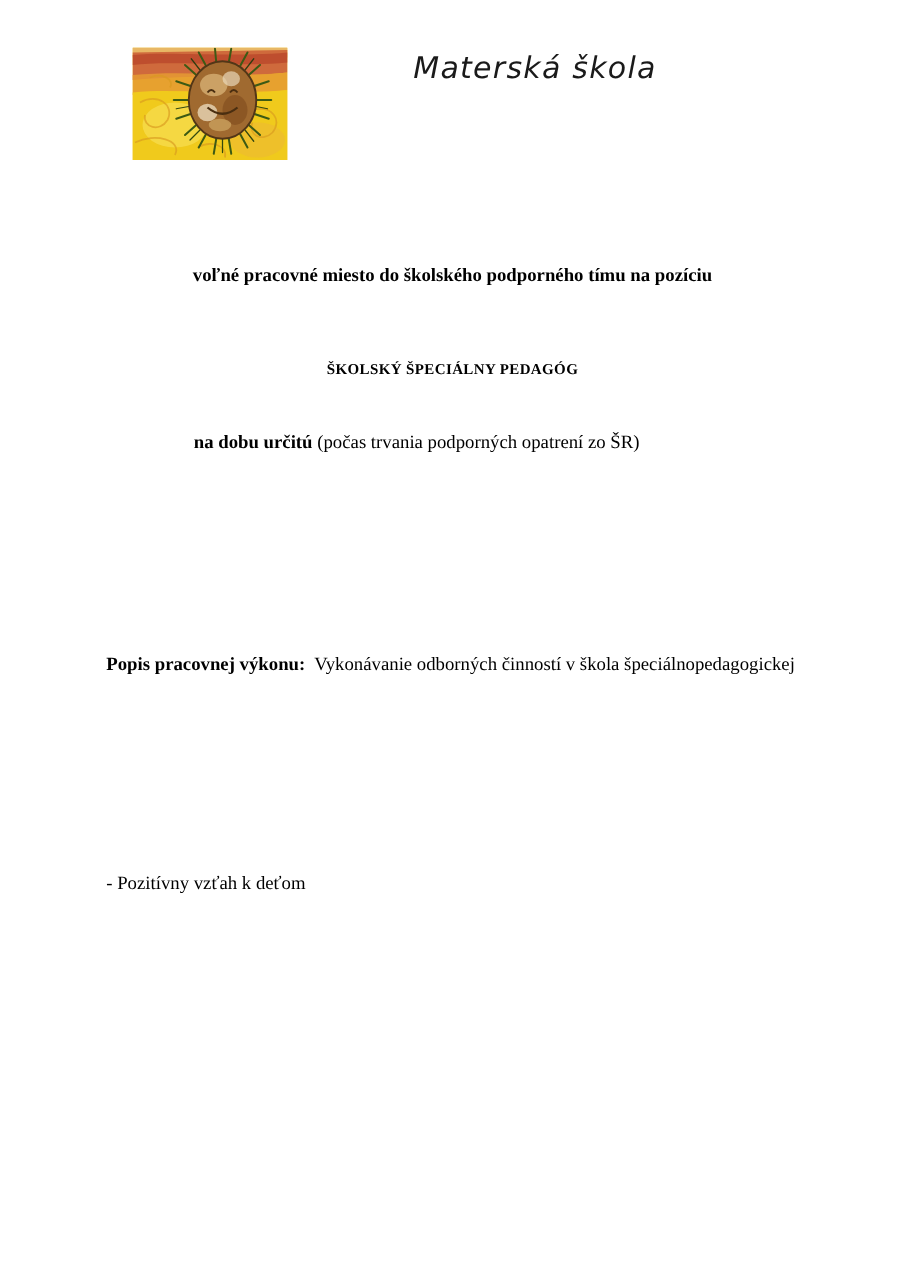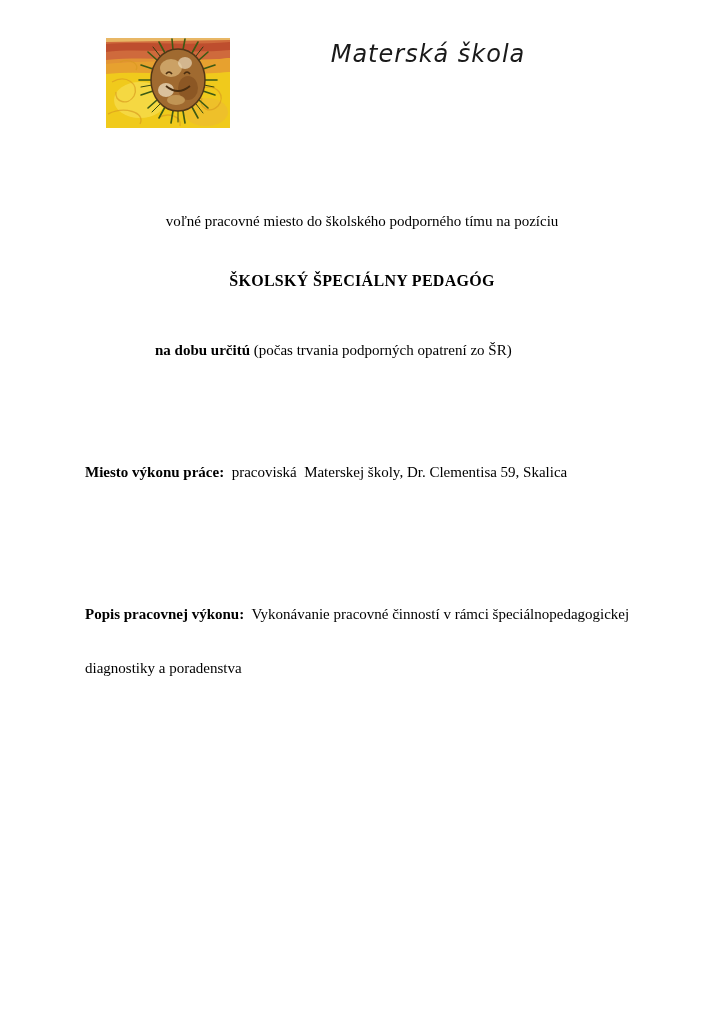--- a/index.html
+++ b/index.html
@@ -22,23 +22,23 @@
     color:#1a1a1a;
   }
   
   .content{
     position:absolute;left:85px;top:140px;width:600px;
     font-size:15px;line-height:18px;
     white-space:pre-wrap;
   }
   .intro{width:554px;text-align:center;}
   .offer{font-size:20px;line-height:26px;margin-top:5px;}
-  .vacancy{font-weight:normal;}
-  .postitle{font-weight:bold;font-size:16px;line-height:20px;margin-top:5px;letter-spacing:.3px;}
-  .duration{text-align:left;padding-left:70px;margin-top:14px;width:554px;}
+  .vacancy{font-weight:bold;}
+  .postitle{font-weight:bold;font-size:12px;line-height:20px;margin-top:19px;letter-spacing:.3px;}
+  .duration{text-align:left;padding-left:70px;margin-top:4px;width:554px;}
   b{font-weight:bold;}
   .m32{margin-top:32px;} .m16{margin-top:16px;} .m13{margin-top:13px;}
 </style>
 </head>
 <body>
 
 <div class="page">
 
   <svg class="logo" viewBox="0 0 124 90" aria-hidden="true">
     <rect x="0" y="0" width="124" height="90" fill="#f2c81e"></rect>
@@ -106,30 +106,29 @@
   </div>
 
   <div class="content">
 
     
     <div class="intro vacancy">voľné pracovné miesto do školského podporného tímu na pozíciu</div>
     <div class="intro postitle">ŠKOLSKÝ ŠPECIÁLNY PEDAGÓG</div>
     <div class="duration"><b>na dobu určitú</b><span> (počas trvania podporných opatrení zo ŠR)</span></div>
 
     
-    <div class="m32"><b>Miesto výkonu práce:</b><span>  pracoviská  Materskej školy, Dr. Clementisa 59, Skalica</span></div>
 
     
     <div class="m16">
-      <div><b>Popis pracovnej výkonu:</b><span>  Vykonávanie pracovné činností v rámci špeciálnopedagogickej</span></div>
-      <div>diagnostiky a poradenstva</div>
+      <div><b>Popis pracovnej výkonu:</b><span>  Vykonávanie odborných činností v škola špeciálnopedagogickej</span></div>
     </div>
 
     
     <div class="m13">
+      <div>- Pozitívny vzťah k deťom</div>
       
       
     </div>
 
     
     
 
     
     
 

